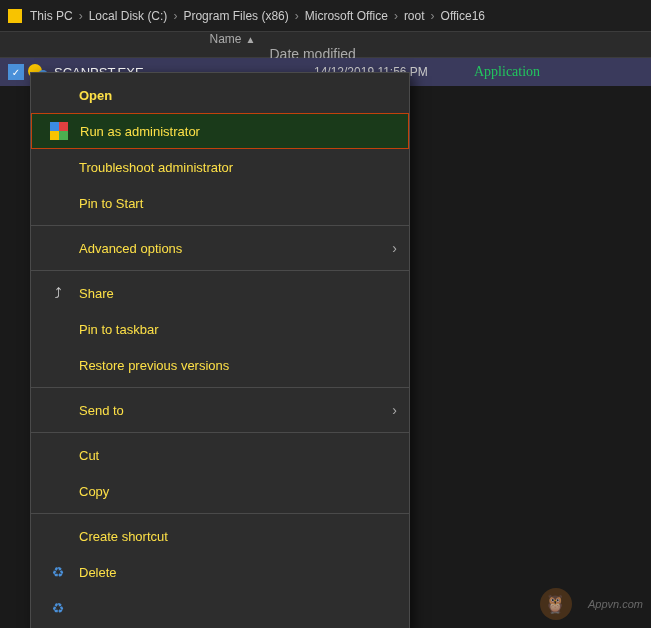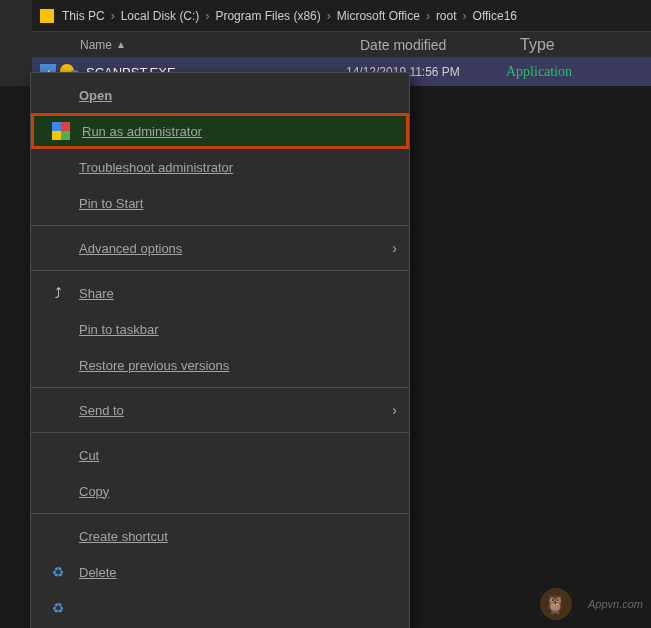--- a/index.html
+++ b/index.html
@@ -13,21 +13,20 @@
       overflow: hidden;
       position: relative;
     }
 
     
     .explorer-window {
       width: 651px;
       height: 628px;
       background: #2b2b2b;
       position: relative;
-      padding-left: 32px;
     }
 
     
     .address-bar {
       height: 32px;
       background: #1e1e1e;
       display: flex;
       align-items: center;
       padding: 0 8px;
       border-bottom: 1px solid #3c3c3c;
@@ -56,20 +55,21 @@
     }
 
     
     .column-headers {
       height: 26px;
       background: #2b2b2b;
       display: flex;
       align-items: center;
       border-bottom: 1px solid #3c3c3c;
       padding: 0 0 0 48px;
+      flex-direction: column;
     }
     .col-name {
       width: 280px;
       font-size: 12px;
       color: #aaa;
       display: flex;
       align-items: center;
       gap: 4px;
     }
     .col-date {
@@ -180,36 +180,35 @@
     .ctx-item {
       height: 36px;
       display: flex;
       align-items: center;
       padding: 0 12px 0 16px;
       cursor: pointer;
       position: relative;
     }
     .ctx-item.highlighted {
       background: #1a3a1a;
-      border: 3px solid #c2410c;
+      border: 1px solid #c2410c;
     }
     .ctx-item-icon {
       width: 22px;
       height: 22px;
       margin-right: 10px;
       display: flex;
       align-items: center;
       justify-content: center;
       flex-shrink: 0;
     }
     .ctx-item-label {
       flex: 1;
       font-size: 13px;
-      color: #a3a3a3;
-      text-decoration: underline;
+      color: #fde047;
     }
     .ctx-item-arrow {
       color: #aaa;
       font-size: 14px;
     }
     .ctx-separator {
       height: 1px;
       background: #4a4a4a;
       margin: 4px 0;
     }

